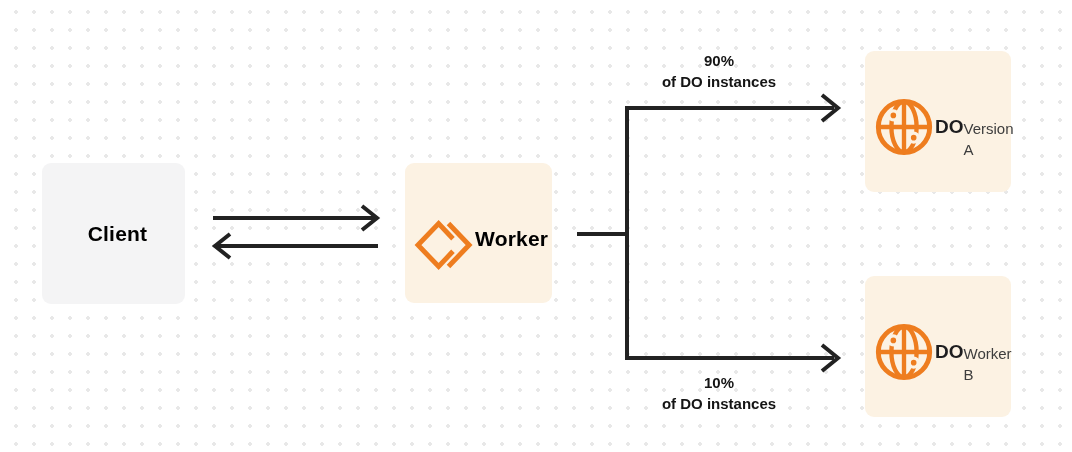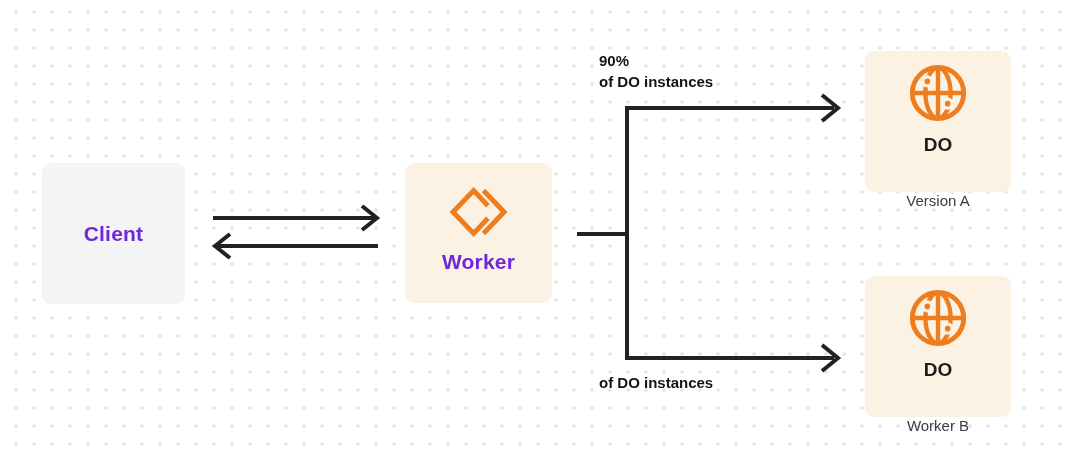--- a/index.html
+++ b/index.html
@@ -22,47 +22,49 @@
     width: 1072px; height: 452px;
     pointer-events: none;
   }
   .overlay line, .overlay path, .overlay polyline {
     stroke: #222222; stroke-width: 4; fill: none;
     stroke-linejoin: miter; stroke-linecap: butt;
   }
   .card {
     position: absolute;
     border-radius: 9px;
-    display: flex; flex-direction: column;
+    display: flex; flex-direction: row;
     align-items: center; justify-content: center;
     box-sizing: border-box;
+    padding-left: 8px;
   }
   .card.gray  { background: #f4f4f5; }
   .card.cream { background: #fcf2e3; }
   .node-label {
-    font-size: 21px; font-weight: 700; color: #6d28d9;
+    font-size: 21px; font-weight: 700; color: #000000;
     letter-spacing: 0.2px;
   }
   #client-card { left: 42px; top: 163px; width: 143px; height: 141px; }
   #worker-card { left: 405px; top: 163px; width: 147px; height: 140px; justify-content: flex-start; }
   #worker-card .icon-wrap { margin-top: 23px; height: 52px; }
   #worker-card .node-label { margin-top: 12px; }
   #do-a-card { left: 865px; top: 51px;  width: 146px; height: 141px; justify-content: flex-start; }
   #do-b-card { left: 865px; top: 276px; width: 146px; height: 141px; justify-content: flex-start; }
   .do-card .icon-wrap { margin-top: 11px; height: 62px; }
   .do-title {
     margin-top: 10px;
     font-size: 19px; font-weight: 700; color: #1d1d1f; line-height: 22px;
   }
   .do-subtitle {
     font-size: 15px; font-weight: 400; color: #3d3d3d; line-height: 21px; margin-top: 34px;
   }
   .branch-label {
     position: absolute;
     left: 599px; width: 240px;
+    text-align: center;
     font-size: 15px; font-weight: 700; color: #141414;
     line-height: 21px;
   }
   #top-branch-label { top: 50px; }
   #bottom-branch-label { top: 372px; }
 </style>
 </head>
 <body>
 
 <div class="canvas">
@@ -97,20 +99,21 @@
     </span>
     <span class="node-label">Worker</span>
   </div>
 
   <div class="branch-label" id="top-branch-label">
     <div>90%</div>
     <div>of DO instances</div>
   </div>
 
   <div class="branch-label" id="bottom-branch-label">
+    <div>10%</div>
     <div>of DO instances</div>
   </div>
 
   <div class="card cream do-card" id="do-a-card">
     <span class="icon-wrap">
       <svg width="62" height="62" viewBox="0 0 64 64" fill="none">
         <circle cx="32" cy="32" r="26.5" stroke="#ee7d1f" stroke-width="5"></circle>
         <line x1="6" y1="32" x2="58" y2="32" stroke="#ee7d1f" stroke-width="4.5"></line>
         <line x1="32" y1="6" x2="32" y2="58" stroke="#ee7d1f" stroke-width="4.5"></line>
         <path d="M32 6 A13 26 0 0 0 32 58" stroke="#ee7d1f" stroke-width="4.5"></path>

